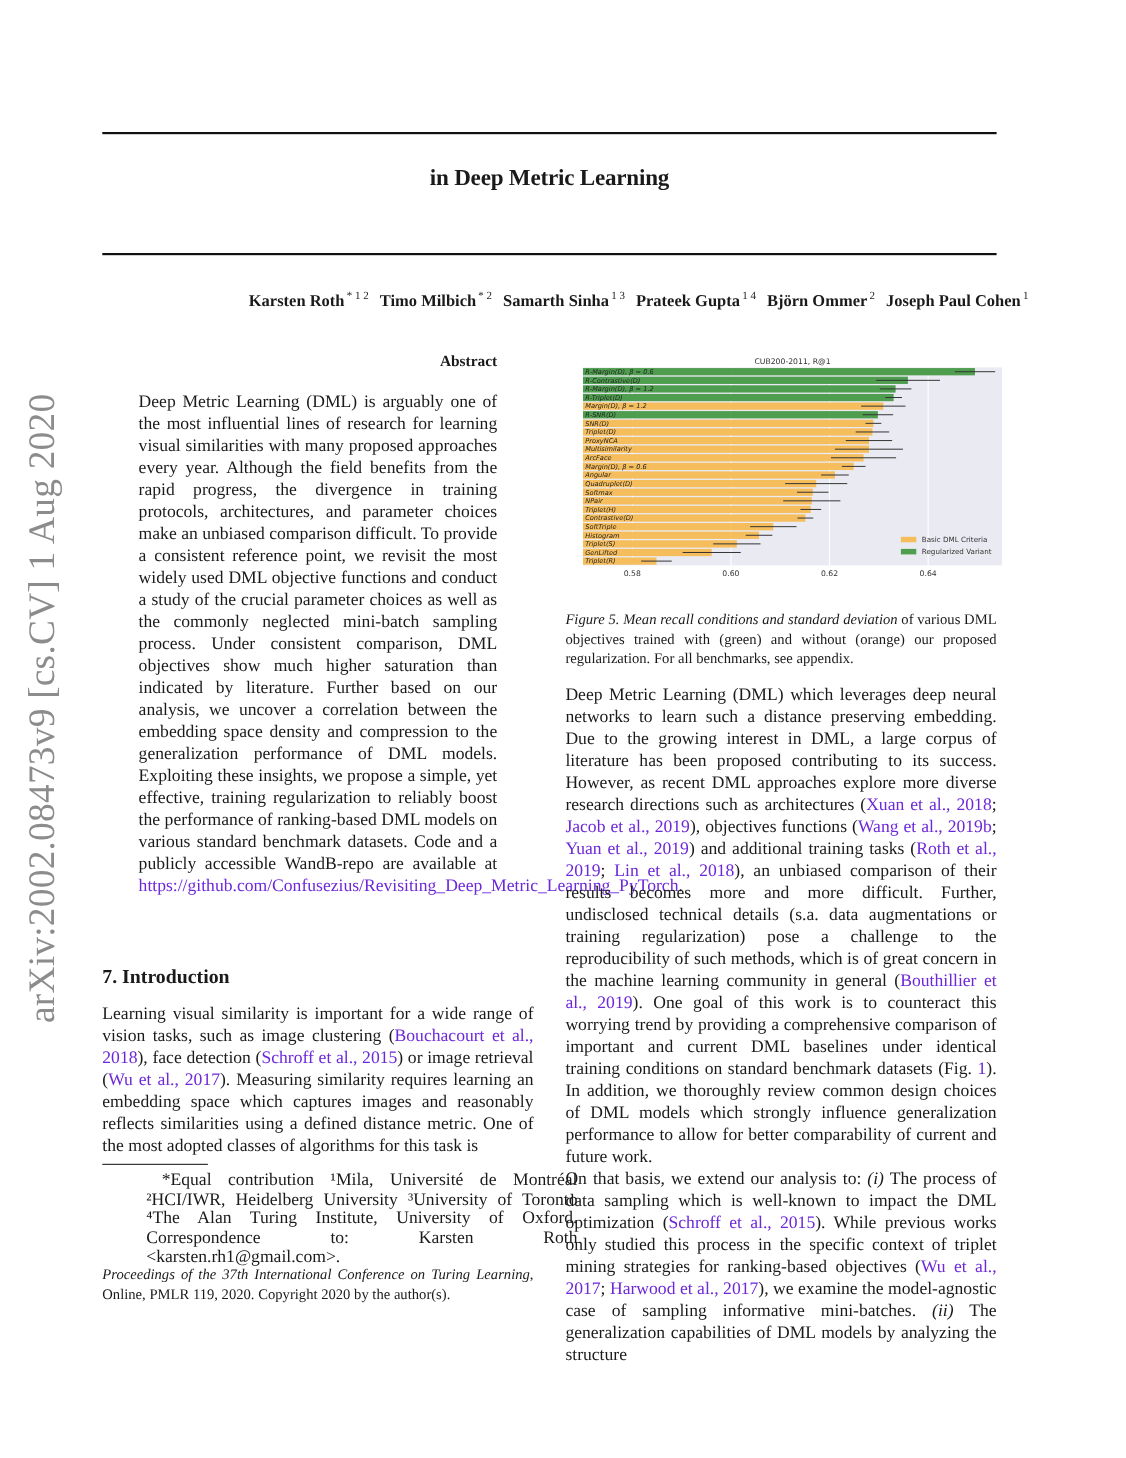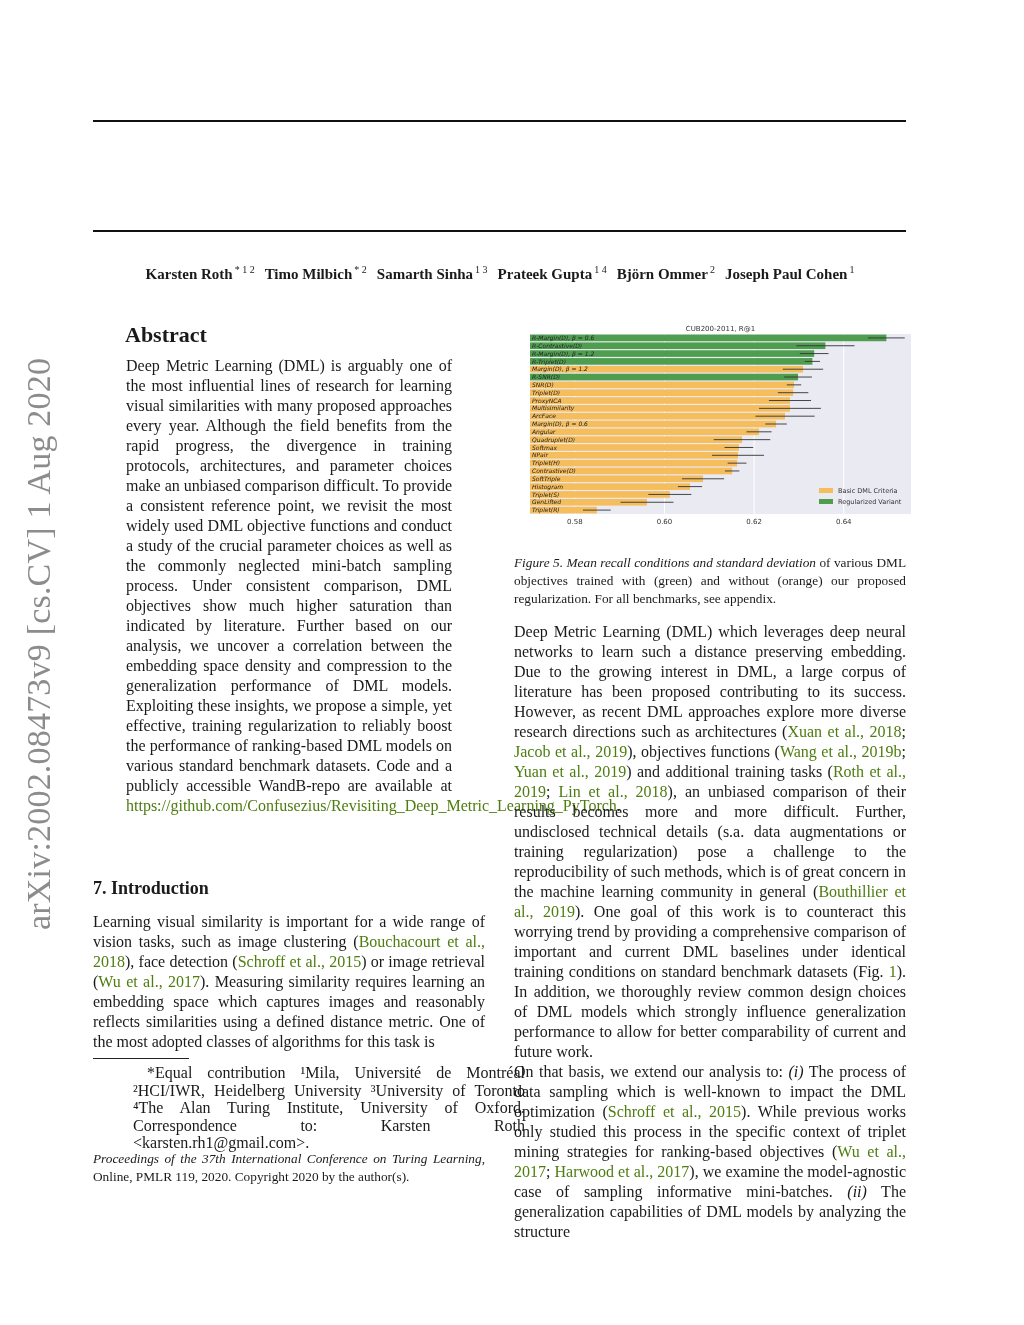--- a/index.html
+++ b/index.html
@@ -3,51 +3,52 @@
 <meta charset="utf-8">
 <style>
   html, body { margin: 0; padding: 0; background: #ffffff; }
   body { width: 1024px; height: 1325px; position: relative; overflow: hidden;
          font-family: "Liberation Serif", "DejaVu Serif", serif; color: #1a1a1a; }
   .rule { position: absolute; left: 93px; width: 813px; background: #111; }
   #rule-top { top: 120px; height: 2px; }
   #rule-bottom { top: 230px; height: 2px; }
   #title { position: absolute; top: 146px; left: 93px; width: 813px; text-align: center;
            font-weight: bold; font-size: 21px; line-height: 30px; letter-spacing: -0.2px; }
-  #authors { position: absolute; top: 264px; left: 60px; width: 880px; text-align: center;
+  #authors { position: absolute; top: 264px; left: 60px; width: 880px; text-align: right;
              font-weight: bold; font-size: 15px; white-space: nowrap; }
   #authors .author { margin: 0 5px; }
   #authors sup { font-weight: normal; font-size: 10px; margin-left: 2px; }
   #arxiv { position: absolute; left: 20px; top: 930px; transform-origin: 0 0; transform: rotate(-90deg);
            font-size: 34px; color: #8c8c8c; white-space: nowrap; letter-spacing: 0.2px; }
   .col { position: absolute; font-size: 16px; line-height: 20px; text-align: justify; }
-  #abstract-heading { position: absolute; top: 322px; left: 125px; width: 327px; text-align: left;
-                      font-size: 22px; font-weight: bold; }
+  #abstract-heading { position: absolute; top: 322px; left: 125px; width: 327px; text-align: right;
+                      font-size: 14px; font-weight: bold; }
   #abstract-body { top: 356px; left: 126px; width: 326px; }
   #intro-heading { position: absolute; top: 878px; left: 93px; font-size: 18px; font-weight: bold; }
   #intro-body { top: 912px; left: 93px; width: 392px; }
-  .link { color: #4d7c0f; }
+  .link { color: #6d28d9; }
   #footnote-rule { position: absolute; top: 1058px; left: 93px; width: 96px; height: 1px; background: #222; }
   #footnote { position: absolute; top: 1064px; left: 93px; width: 392px; font-size: 16px; line-height: 17.5px; text-align: justify; margin-left: 40px; }
   #footnote p { margin: 0; text-indent: 14px; }
   #proceedings { position: absolute; top: 1150px; left: 93px; width: 392px; font-size: 13.3px; line-height: 17.5px; text-align: justify; }
   #figure { position: absolute; top: 322px; left: 523px; width: 396px; height: 210px; }
   #caption { position: absolute; top: 554px; left: 514px; width: 392px; font-size: 13.3px; line-height: 18px; text-align: justify; }
   #caption .cap-italic { font-style: italic; }
   #right-body { top: 622px; left: 514px; width: 392px; }
   #right-body p { margin: 0; }
   .chart-text { font-family: "DejaVu Sans", sans-serif; }
 </style>
 </head>
 <body>
 
 <div id="arxiv">arXiv:2002.08473v9  [cs.CV]  1 Aug 2020</div>
 
 <div class="rule" id="rule-top"></div>
 <div id="title">
+  <div>in Deep Metric Learning</div>
 </div>
 <div class="rule" id="rule-bottom"></div>
 
 <div id="authors"><span class="author"><span>Karsten Roth</span><sup>* 1 2</sup></span><span class="author"><span>Timo Milbich</span><sup>* 2</sup></span><span class="author"><span>Samarth Sinha</span><sup>1 3</sup></span><span class="author"><span>Prateek Gupta</span><sup>1 4</sup></span><span class="author"><span>Björn Ommer</span><sup>2</sup></span><span class="author"><span>Joseph Paul Cohen</span><sup>1</sup></span></div>
 
 <div id="abstract-heading">Abstract</div>
 <div class="col" id="abstract-body"><span>Deep Metric Learning (DML) is arguably one of the most influential lines of research for learning visual similarities with many proposed approaches every year. Although the field benefits from the rapid progress, the divergence in training protocols, architectures, and parameter choices make an unbiased comparison difficult. To provide a consistent reference point, we revisit the most widely used DML objective functions and conduct a study of the crucial parameter choices as well as the commonly neglected mini-batch sampling process. Under consistent comparison, DML objectives show much higher saturation than indicated by literature.  Further based on our analysis, we uncover a correlation between the embedding space density and compression to the generalization performance of DML models. Exploiting these insights, we propose a simple, yet effective, training regularization to reliably boost the performance of ranking-based DML models on various standard benchmark datasets. Code and a publicly accessible WandB-repo are available at </span><a class="link">https://github.com/Confusezius/Revisiting_Deep_Metric_Learning_PyTorch</a><span>.</span></div>
 
 <div id="intro-heading">7. Introduction</div>
 <div class="col" id="intro-body"><span>Learning visual similarity is important for a wide range of vision tasks, such as image clustering (</span><a class="link">Bouchacourt et al., 2018</a><span>), face detection (</span><a class="link">Schroff et al., 2015</a><span>) or image retrieval (</span><a class="link">Wu et al., 2017</a><span>).  Measuring similarity requires learning an embedding space which captures images and reasonably reflects similarities using a defined distance metric.  One of the most adopted classes of algorithms for this task is</span></div>

